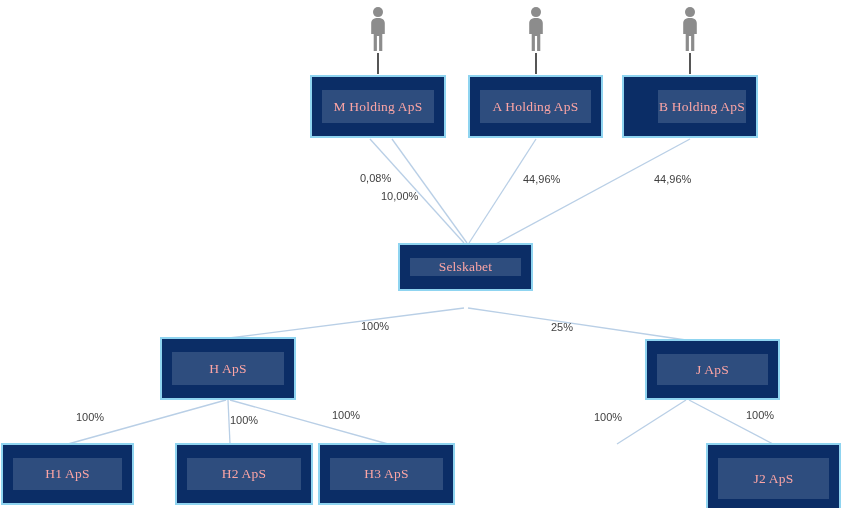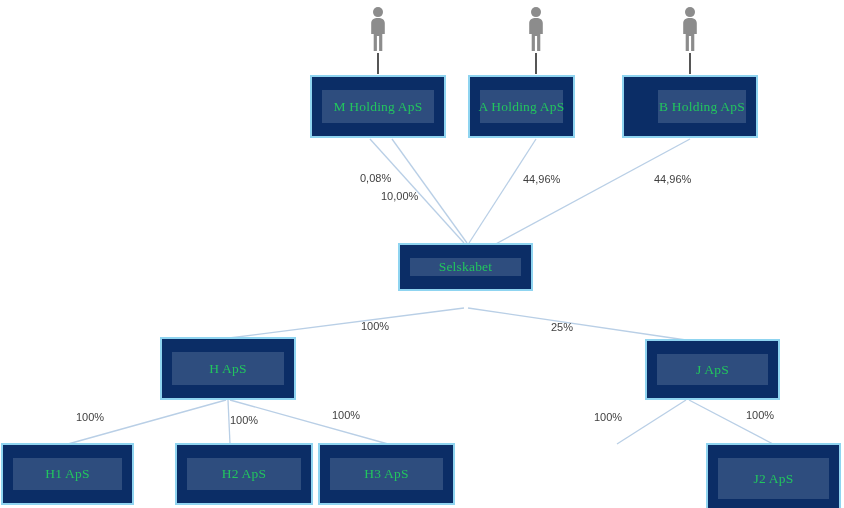--- a/index.html
+++ b/index.html
@@ -31,21 +31,21 @@
     justify-content: center;
   }
   .node-inner {
     box-sizing: border-box;
     width: calc(100% - 20px);
     height: calc(100% - 26px);
     background: #2e4d7e;
     display: flex;
     align-items: center;
     justify-content: center;
-    color: #22c55e;
+    color: #fca5a5;
     font-family: "Liberation Serif", serif;
     font-size: 13.5px;
     letter-spacing: 0.2px;
     white-space: nowrap;
   }
   .person {
     position: absolute;
     width: 30px;
     height: 47px;
   }
@@ -102,21 +102,21 @@
   <div class="person" style="left:675px; top:6px;">
     <svg viewBox="0 0 30 46" fill="#8c8c8c">
       <circle cx="15" cy="5.6" r="5"></circle>
       <path d="M15 11.5 C10.8 11.5 8.2 13.2 8.2 16.8 L8.2 27.5 L10.7 27.5 L10.7 44.5 L13.9 44.5 L13.9 29.5 L16.1 29.5 L16.1 44.5 L19.3 44.5 L19.3 27.5 L21.8 27.5 L21.8 16.8 C21.8 13.2 19.2 11.5 15 11.5 Z"></path>
     </svg>
   </div>
 
   <div class="node" style="left:310px; top:75px; width:136px; height:63px;">
     <div class="node-inner">M Holding ApS</div>
   </div>
-  <div class="node" style="left:468px; top:75px; width:107px; height:63px;">
+  <div class="node" style="left:468px; top:75px; width:135px; height:63px;">
     <div class="node-inner">A Holding ApS</div>
   </div>
   <div class="node" style="left:622px; top:75px; width:136px; height:63px;padding-left:24px;">
     <div class="node-inner">B Holding ApS</div>
   </div>
 
   <div class="node" style="left:398px; top:243px; width:135px; height:48px;">
     <div class="node-inner">Selskabet</div>
   </div>
 

